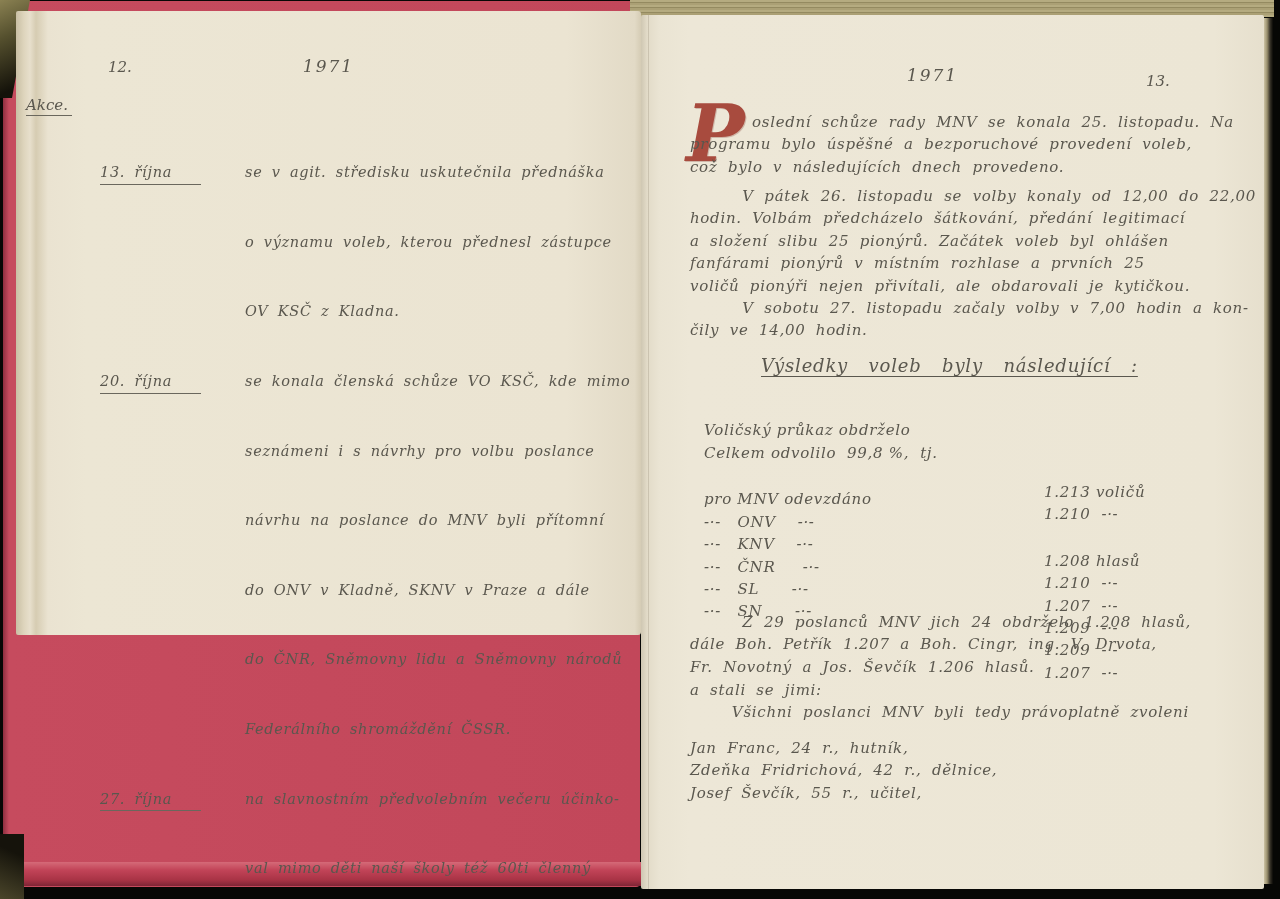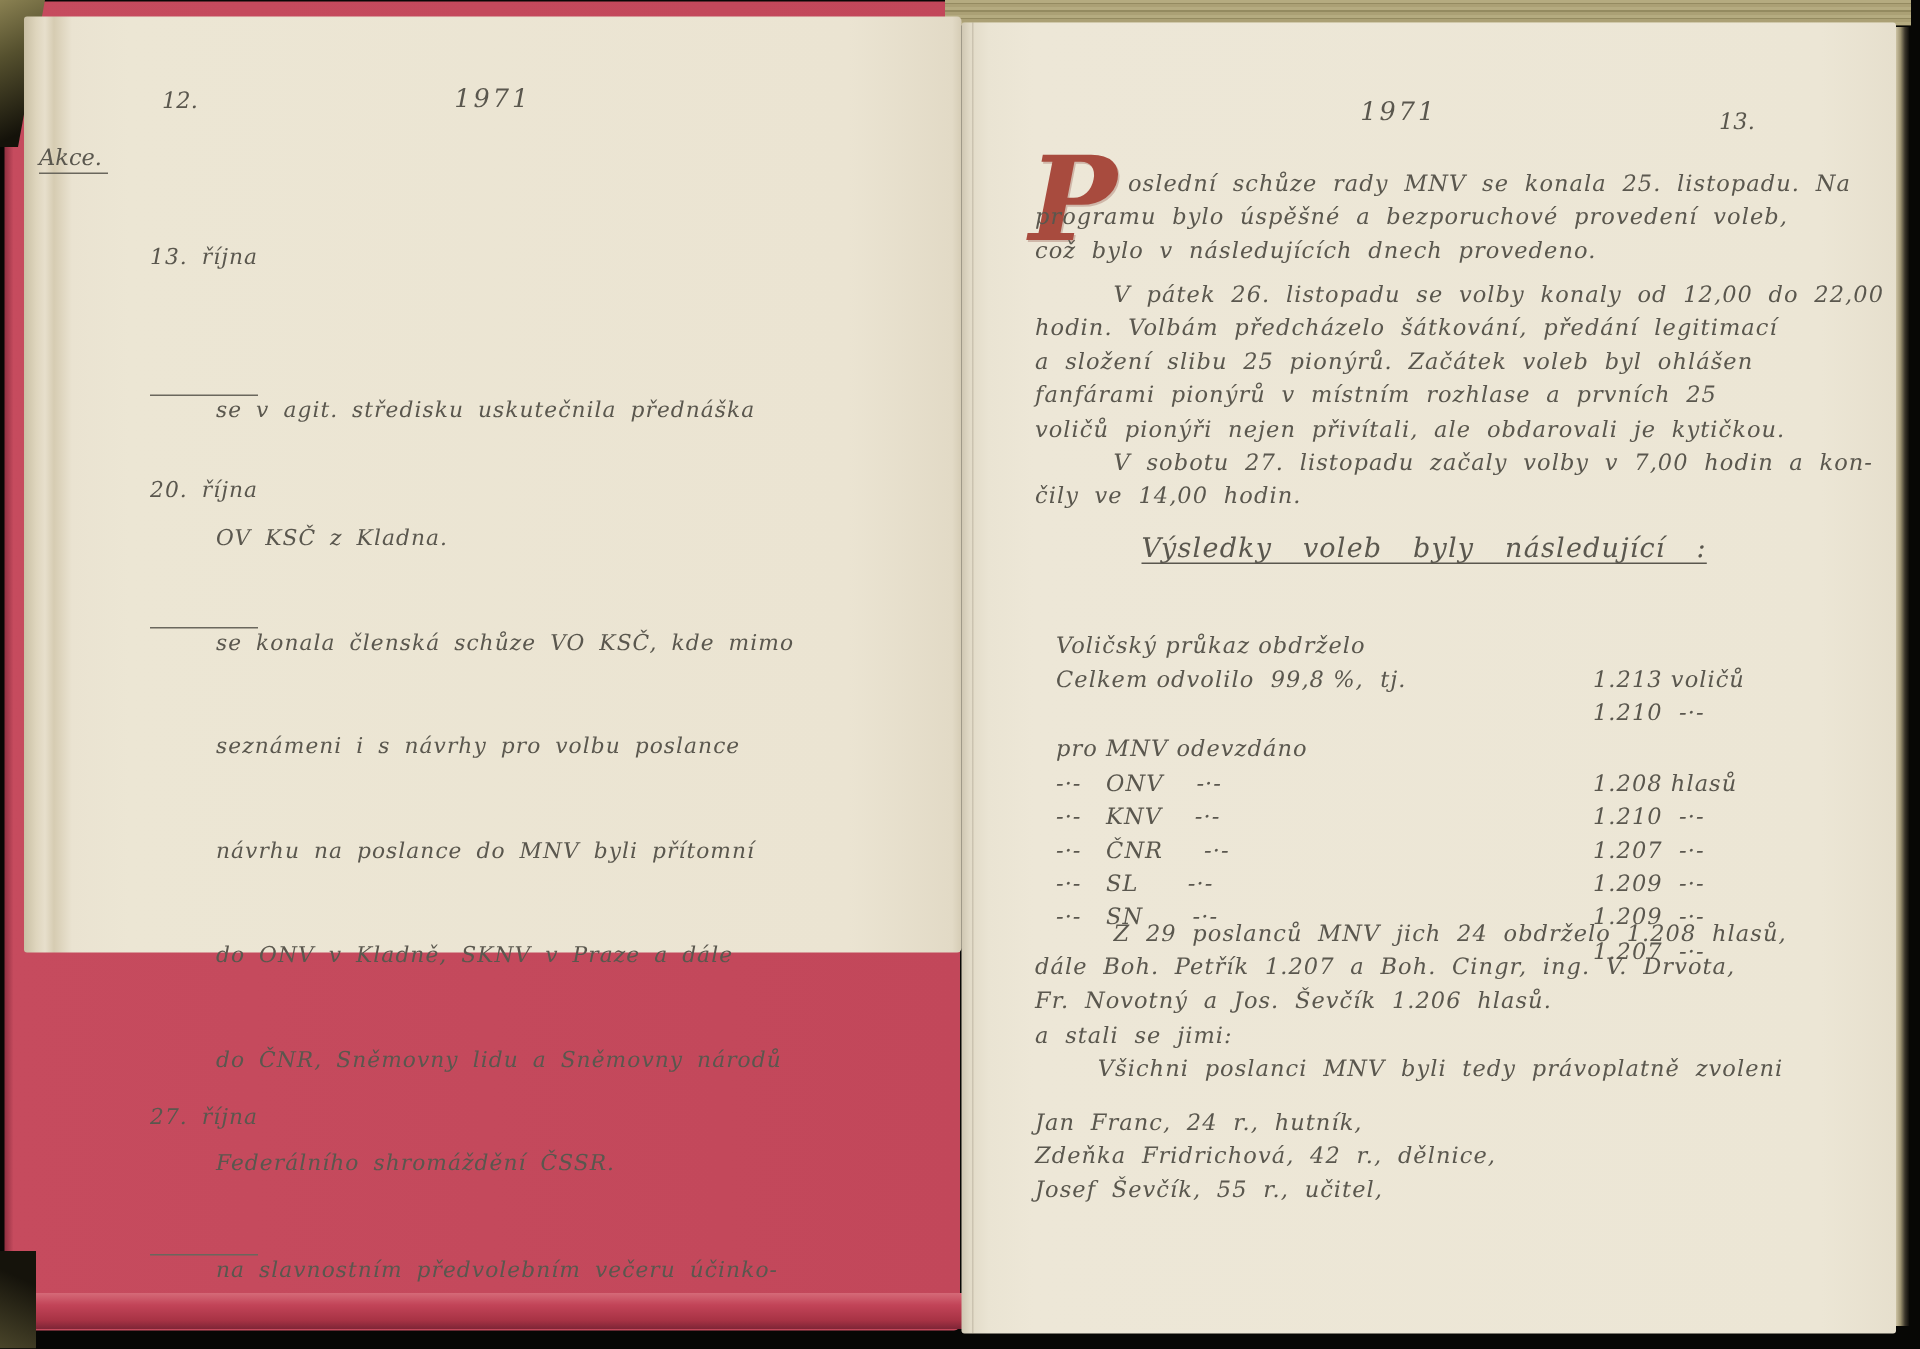--- a/index.html
+++ b/index.html
@@ -36,38 +36,38 @@
     background:rgba(120,110,88,.22);}
 
   
   .hand{font-size:14.5px;letter-spacing:.7px;word-spacing:4px;white-space:pre;}
   .year{font-size:17px;letter-spacing:2px;text-align:center;}
   .pagenum{font-size:15px;}
 
   
   .margin-label{left:10px;top:85px;font-size:15px;border-bottom:1px solid #6a675d;padding:0 4px 1px 0;}
   .entries{left:84px;top:87px;width:535px;}
-  .entry-row{display:flex;line-height:21.65px;height:21.65px;flex-direction:column;}
+  .entry-row{display:flex;line-height:21.65px;height:21.65px;}
   .entry-date{flex:0 0 101px;white-space:pre;}
   .entry-date:not(:empty){align-self:flex-start;border-bottom:1px solid #6a675d;margin-right:0;}
   .entry-date:empty{border:none;}
   .entry-text{white-space:pre;margin-left:44px;}
 
   
   .rp-line{line-height:22.4px;height:22.4px;white-space:pre;}
   .rp-block{left:49px;width:565px;font-size:15px;letter-spacing:.7px;word-spacing:5px;}
   .drop-cap{left:45px;top:80px;font-size:78px;line-height:78px;color:var(--initial-red,#a84b3e);
     font-weight:bold;text-shadow:1px 1px 0 rgba(120,40,30,.25);}
   .p1-first{padding-left:62px;}
   .results-heading{left:120px;top:340px;font-size:18px;letter-spacing:.8px;word-spacing:14px;
     text-decoration:underline;text-underline-offset:4px;white-space:pre;}
   .results{left:63px;width:500px;font-size:15px;letter-spacing:.7px;}
   .res-row{position:relative;line-height:22.4px;height:22.4px;white-space:pre;}
   .res-label{position:absolute;left:0;}
-  .res-value{position:absolute;left:358px;}
+  .res-value{position:absolute;left:340px;margin-top:39px;}
   .group2{margin-top:0;}
 </style>
 </head>
 <body style="--ink: #5a574e; --initial-red: #a84b3e;">
 
 <div class="abs cover-red-left"></div>
 <div class="abs cover-red-bottom"></div>
 <div class="abs top-edge-tan"></div>
 <div class="abs right-edge"></div>
 <div class="abs corner-tl"></div>
@@ -79,20 +79,24 @@
   <div class="abs margin-label">Akce.</div>
 
   <div class="abs entries hand">
     
   
       <div class="entry-row">
         <span class="entry-date">13. října</span>
         <span class="entry-text">se v agit. středisku uskutečnila přednáška</span>
       </div>
     
+      <div class="entry-row">
+        <span class="entry-date"></span>
+        <span class="entry-text">o významu voleb, kterou přednesl zástupce</span>
+      </div>
     
       <div class="entry-row">
         <span class="entry-date"></span>
         <span class="entry-text">OV KSČ z Kladna.</span>
       </div>
     
       <div class="entry-row">
         <span class="entry-date">20. října</span>
         <span class="entry-text">se konala členská schůze VO KSČ, kde mimo</span>
       </div>

